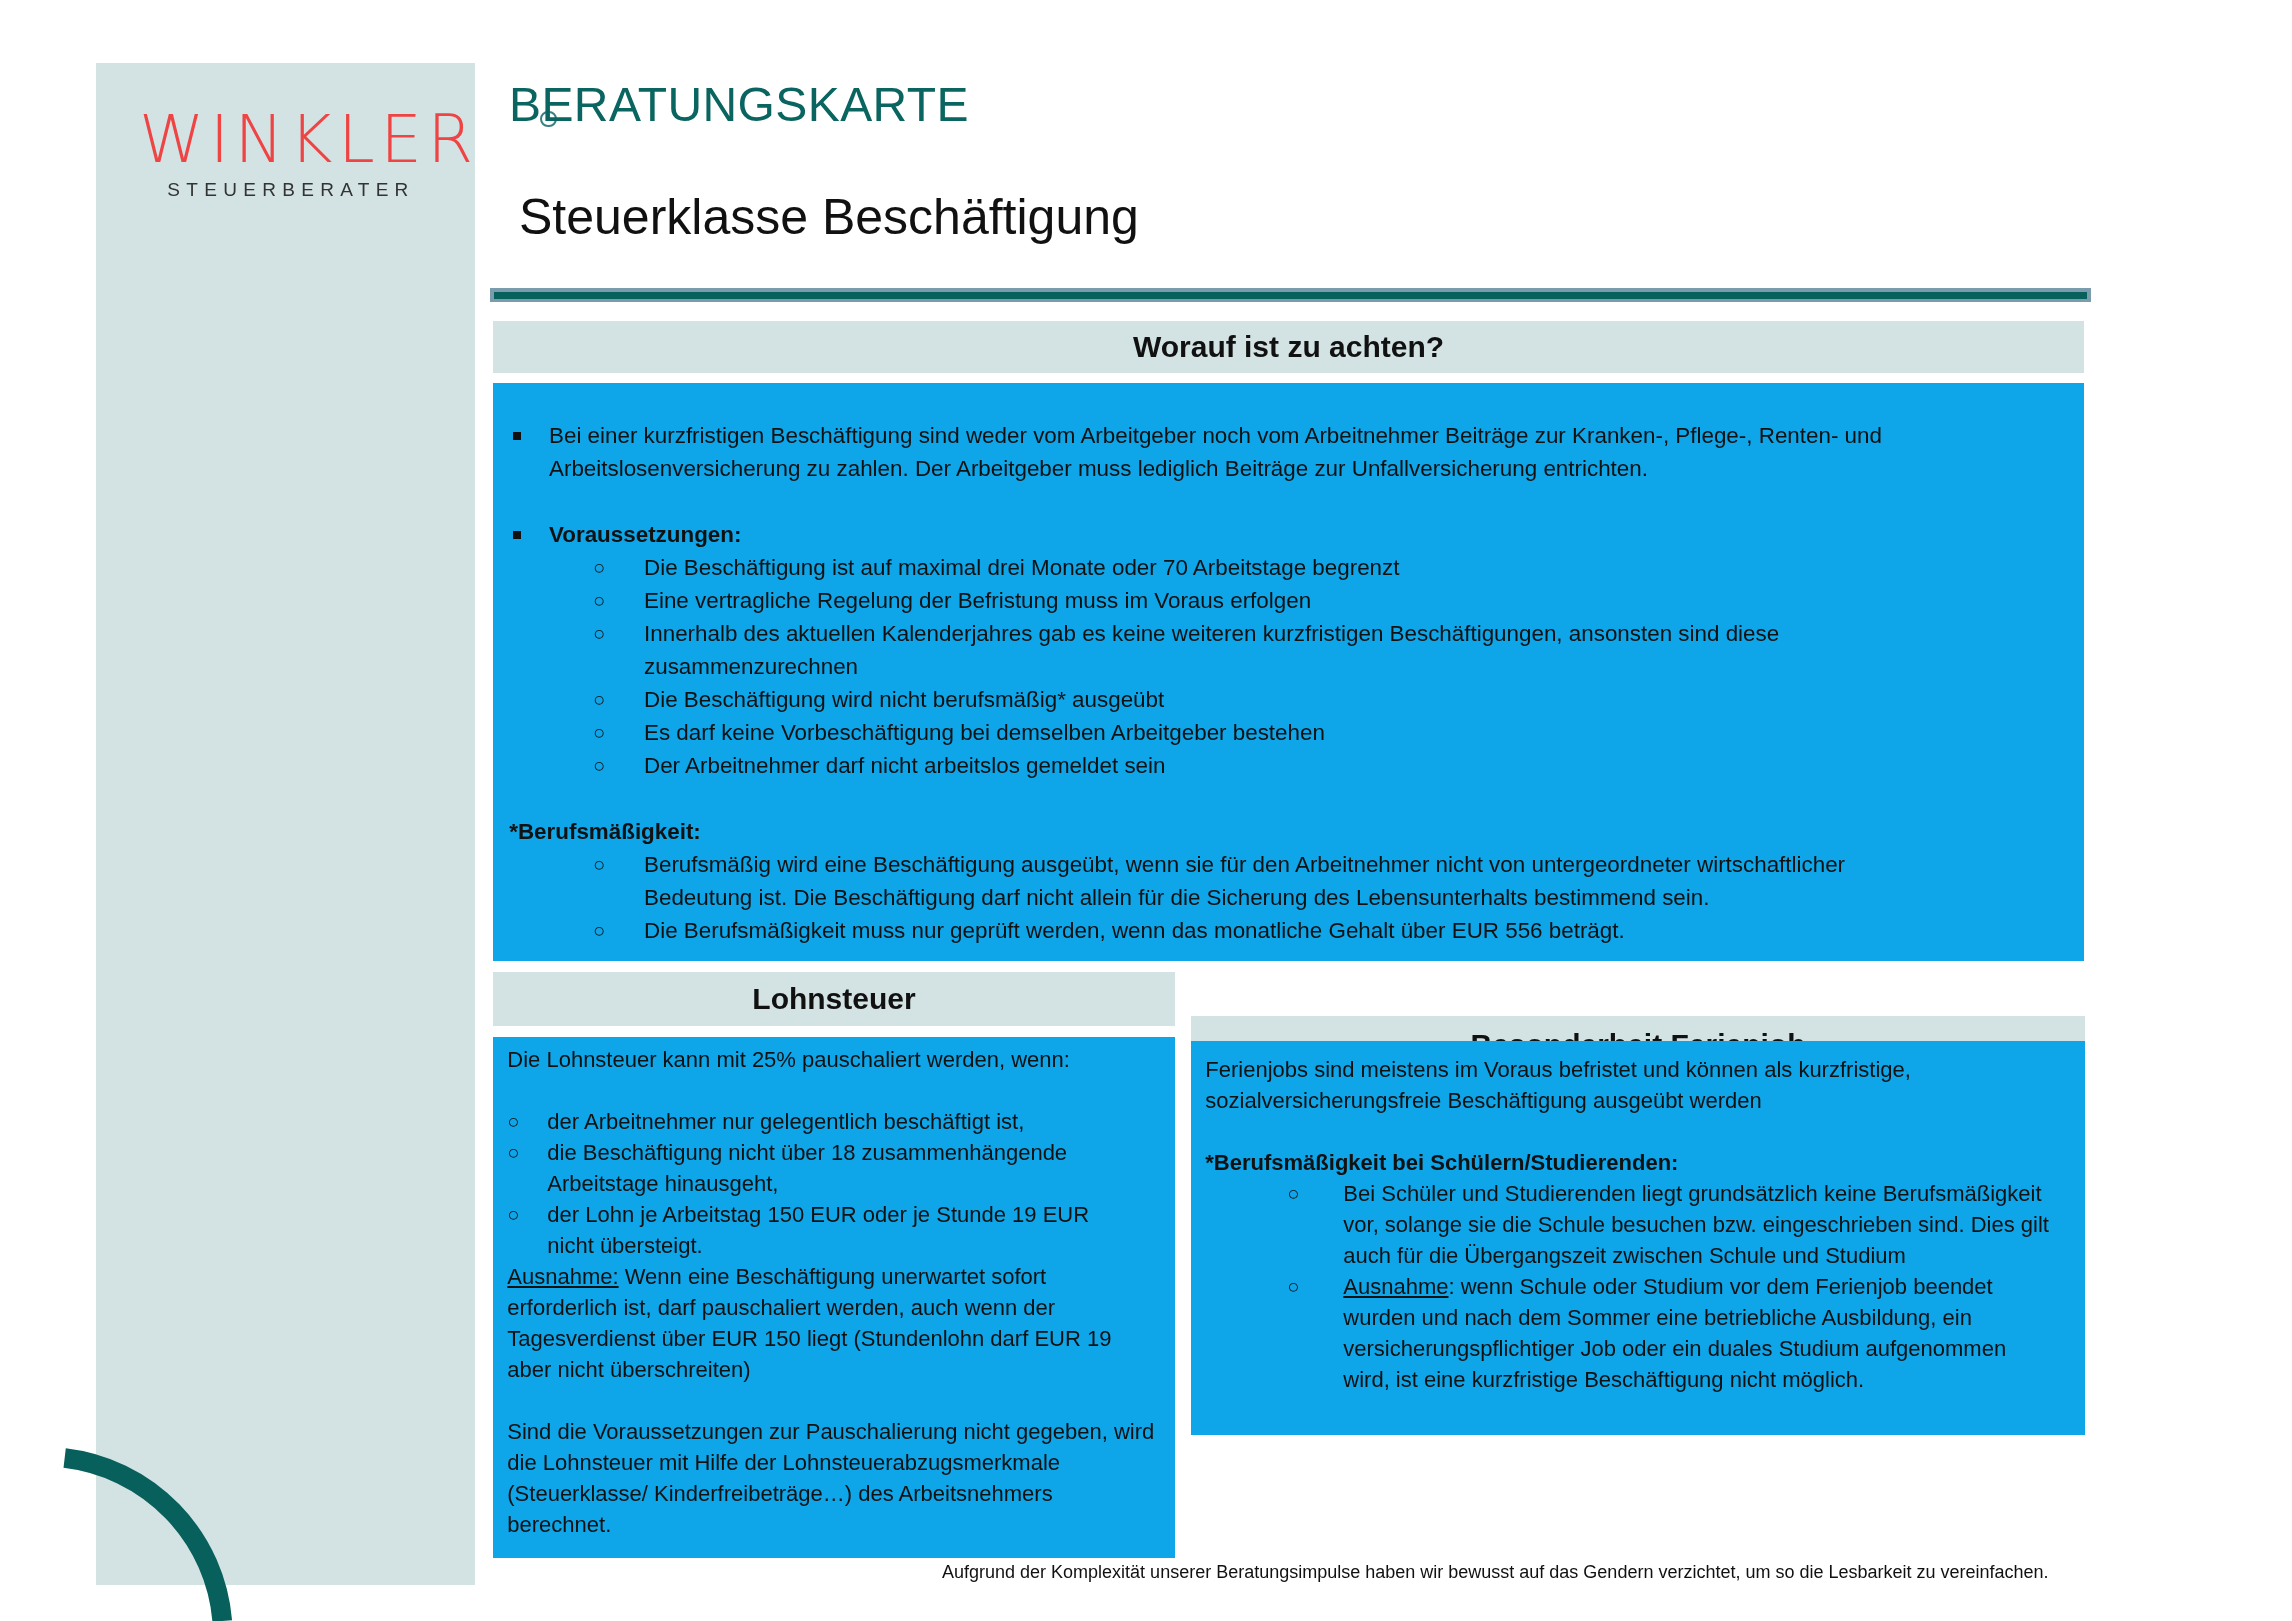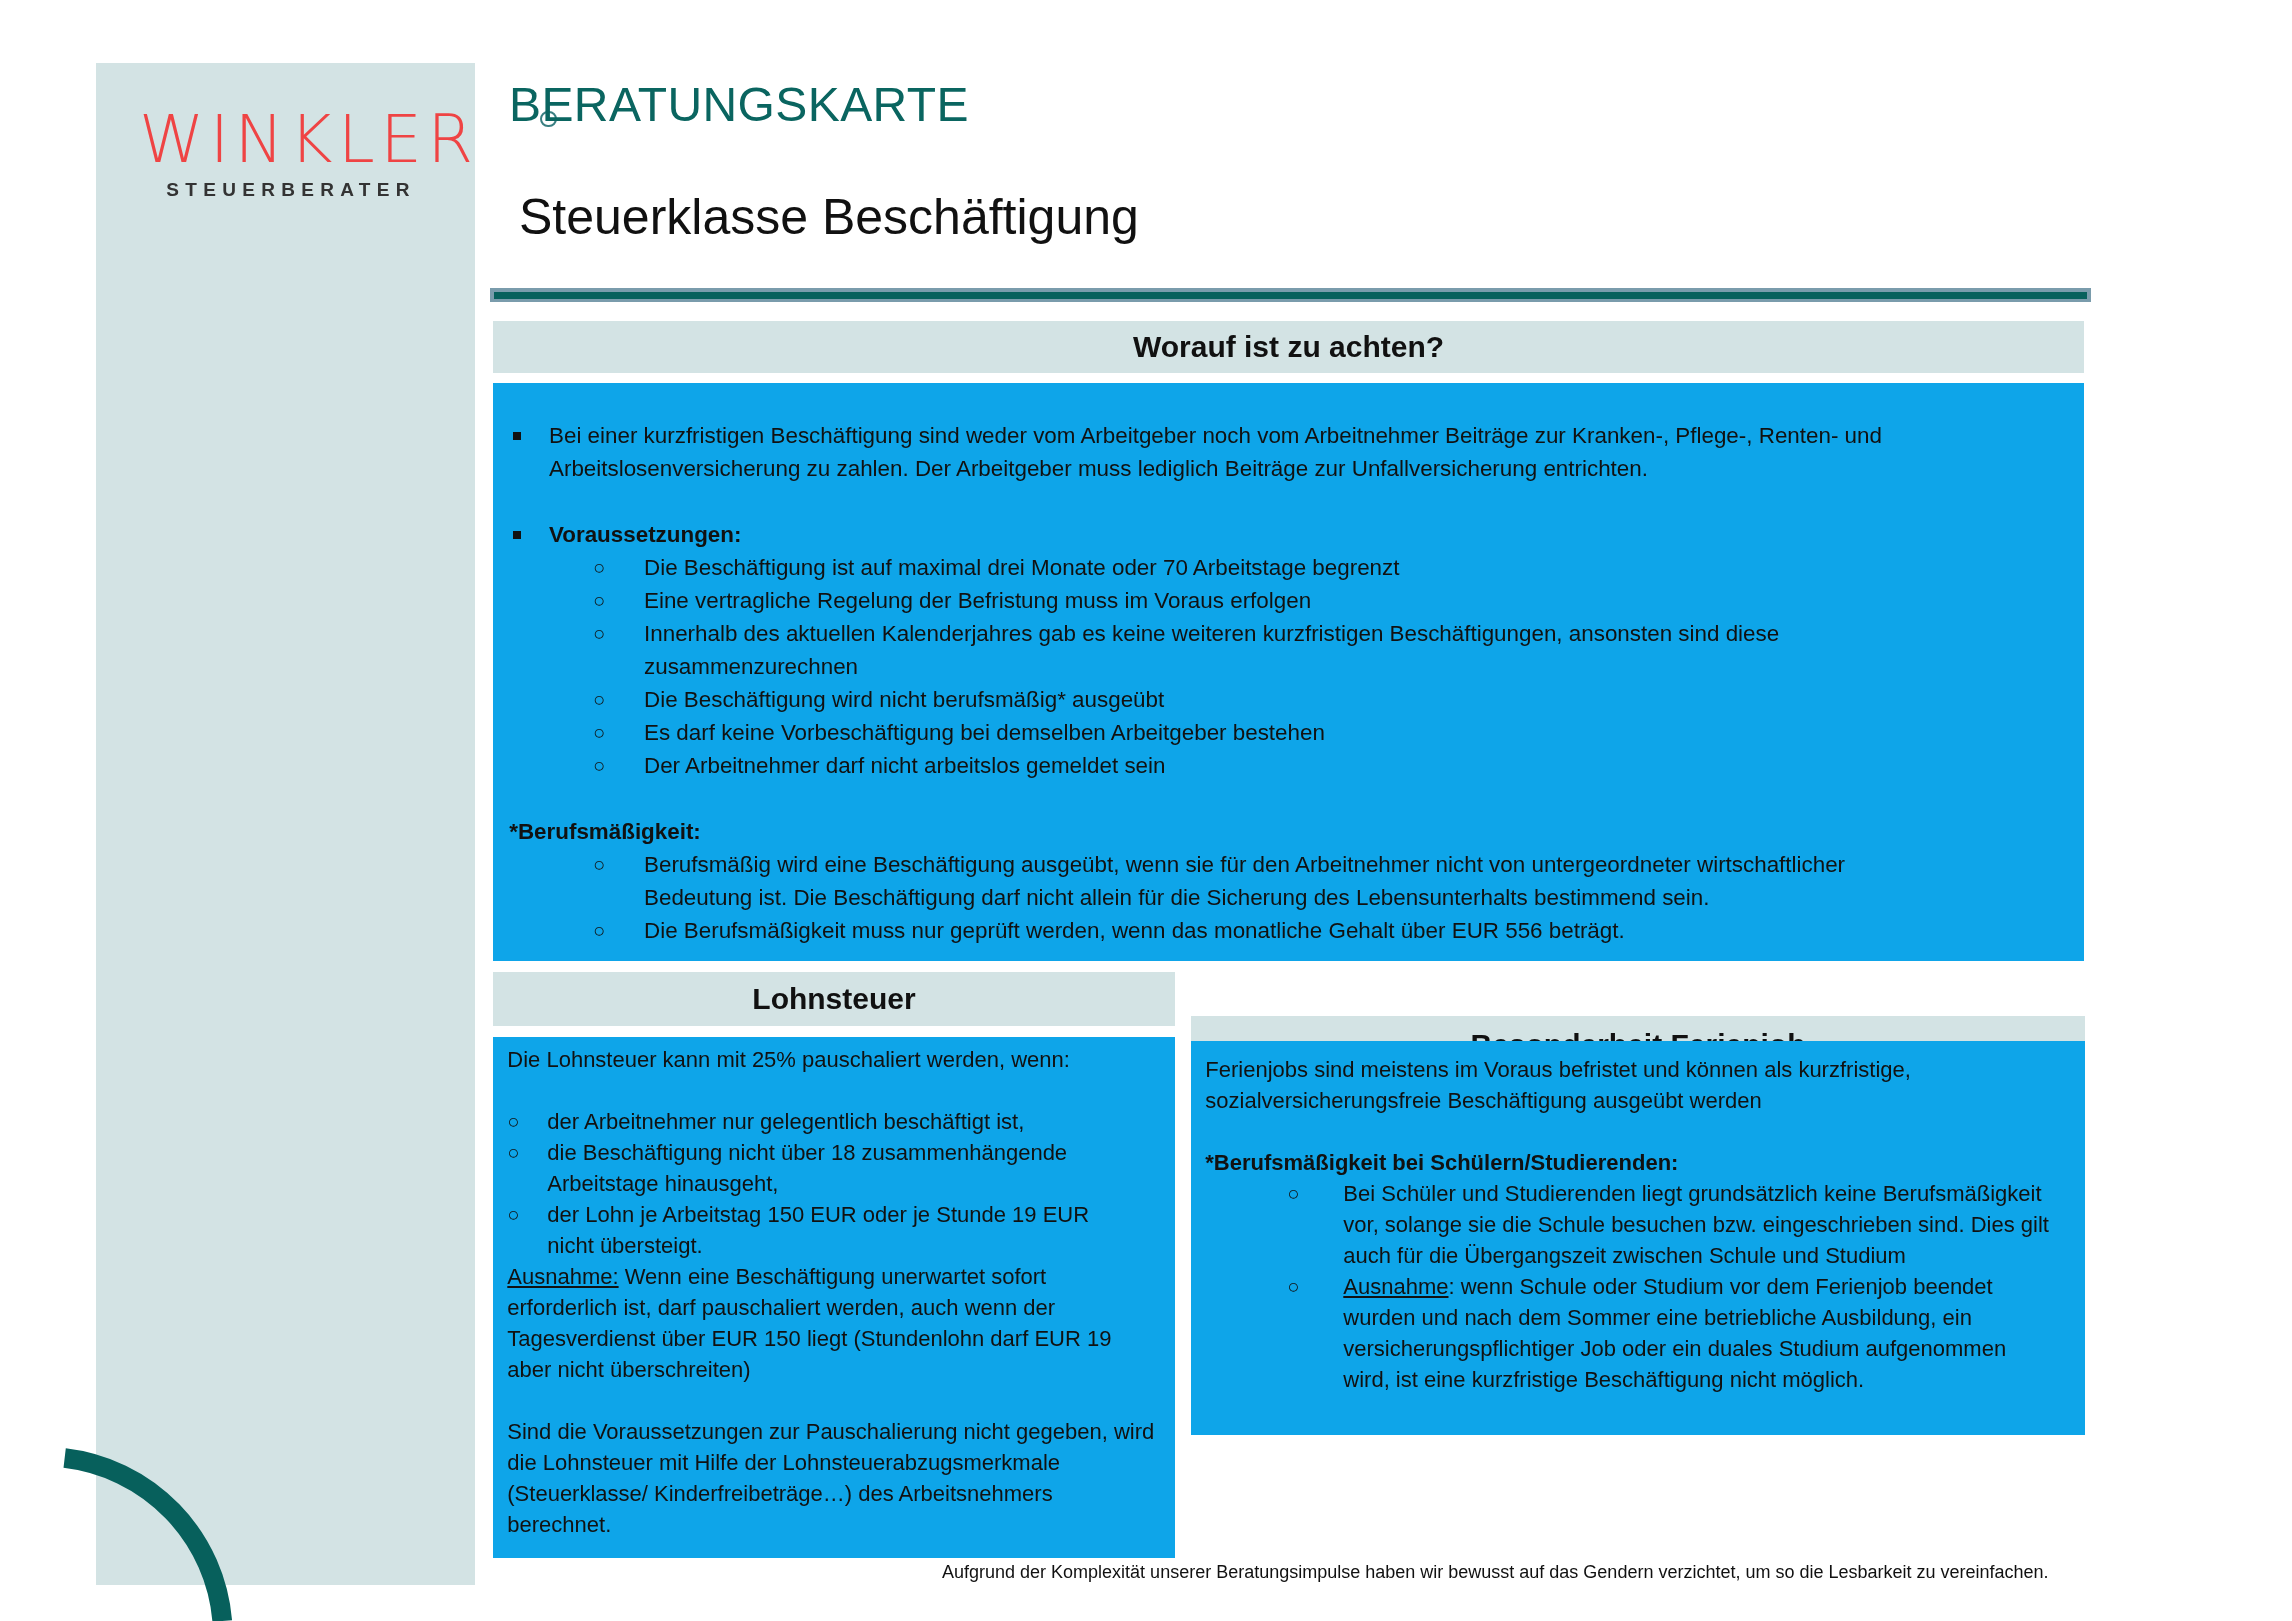--- a/index.html
+++ b/index.html
@@ -4,21 +4,21 @@
 <style>
   html, body { margin:0; padding:0; }
   body { width:2293px; height:1621px; position:relative; background:#ffffff; overflow:hidden;
          font-family:"Liberation Sans", sans-serif; color:#111; }
   .abs { position:absolute; }
   #left-band { left:96px; top:63px; width:379px; height:1522px; background:#d3e3e4; }
   #logo-word { left:139px; top:107px; width:304px; font-size:66px; letter-spacing:5.4px; color:#ef4444;
                font-family:"DejaVu Sans", sans-serif; font-weight:200; text-align:left; line-height:1; }
   #logo-word span.ring { display:inline-block; width:12.5px; height:12.5px; border:2.7px solid #3a7f82; border-radius:50%;
                position:absolute; left:401px; top:3.6px; }
-  #logo-sub { left:139px; top:179px; width:304px; font-size:19px; letter-spacing:6.3px; color:#333; font-weight:bold; text-align:center; }
+  #logo-sub { left:139px; top:179px; width:304px; font-size:19px; letter-spacing:6.3px; color:#333; font-weight:normal; text-align:center; }
   #doc-kicker { left:509px; top:77px; font-size:48px; color:#0a6560; letter-spacing:0.4px; }
   #doc-title { left:519px; top:188px; font-size:50px; color:#111; font-weight:normal; }
   #divider { left:490px; top:288px; width:1601px; height:14.3px; background:#7a9cac; }
   #divider::after { content:""; position:absolute; left:3.6px; right:3.6px; top:3.6px; height:7.2px; background:#07605c; }
   .band { background:#d3e3e4; display:flex; align-items:center; justify-content:center;
           font-weight:bold; font-size:30px; color:#111; }
   .panel { background:#0ea5e9; box-sizing:border-box; font-size:22.4px; line-height:33px; }
   #main-band { left:493px; top:321px; width:1591px; height:52px; }
   #main-panel { left:493px; top:383px; width:1591px; height:578px; padding:36px 0 0 18px; }
   .sq-item { position:relative; padding-left:38px; }

